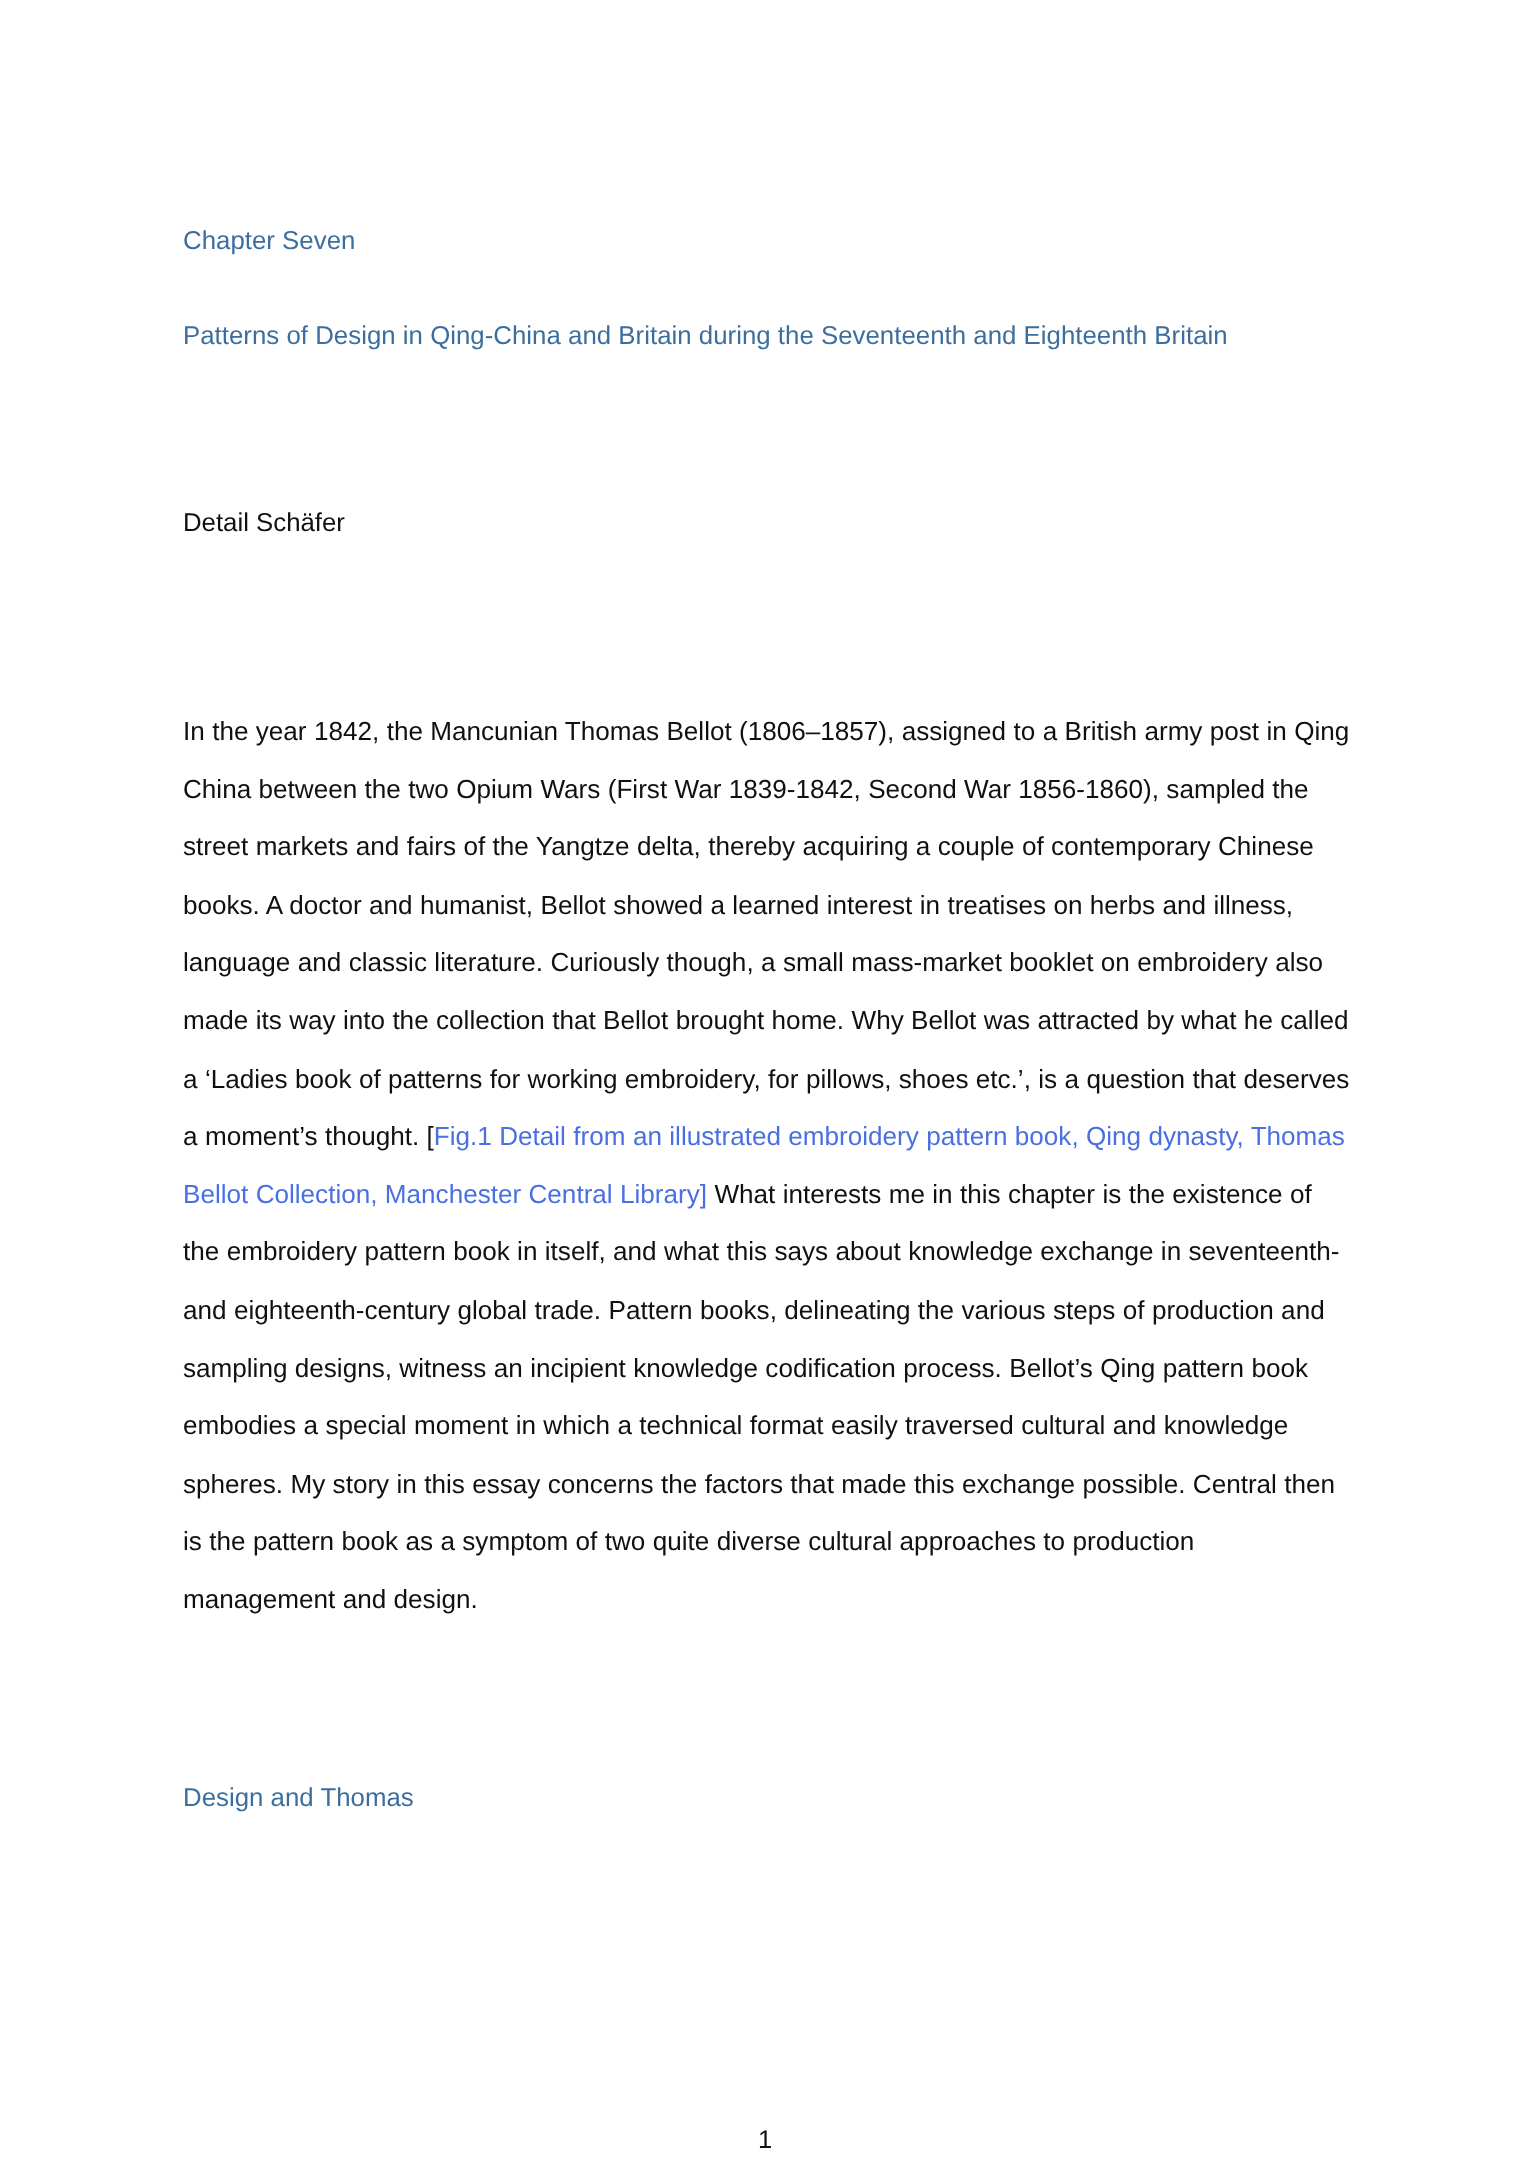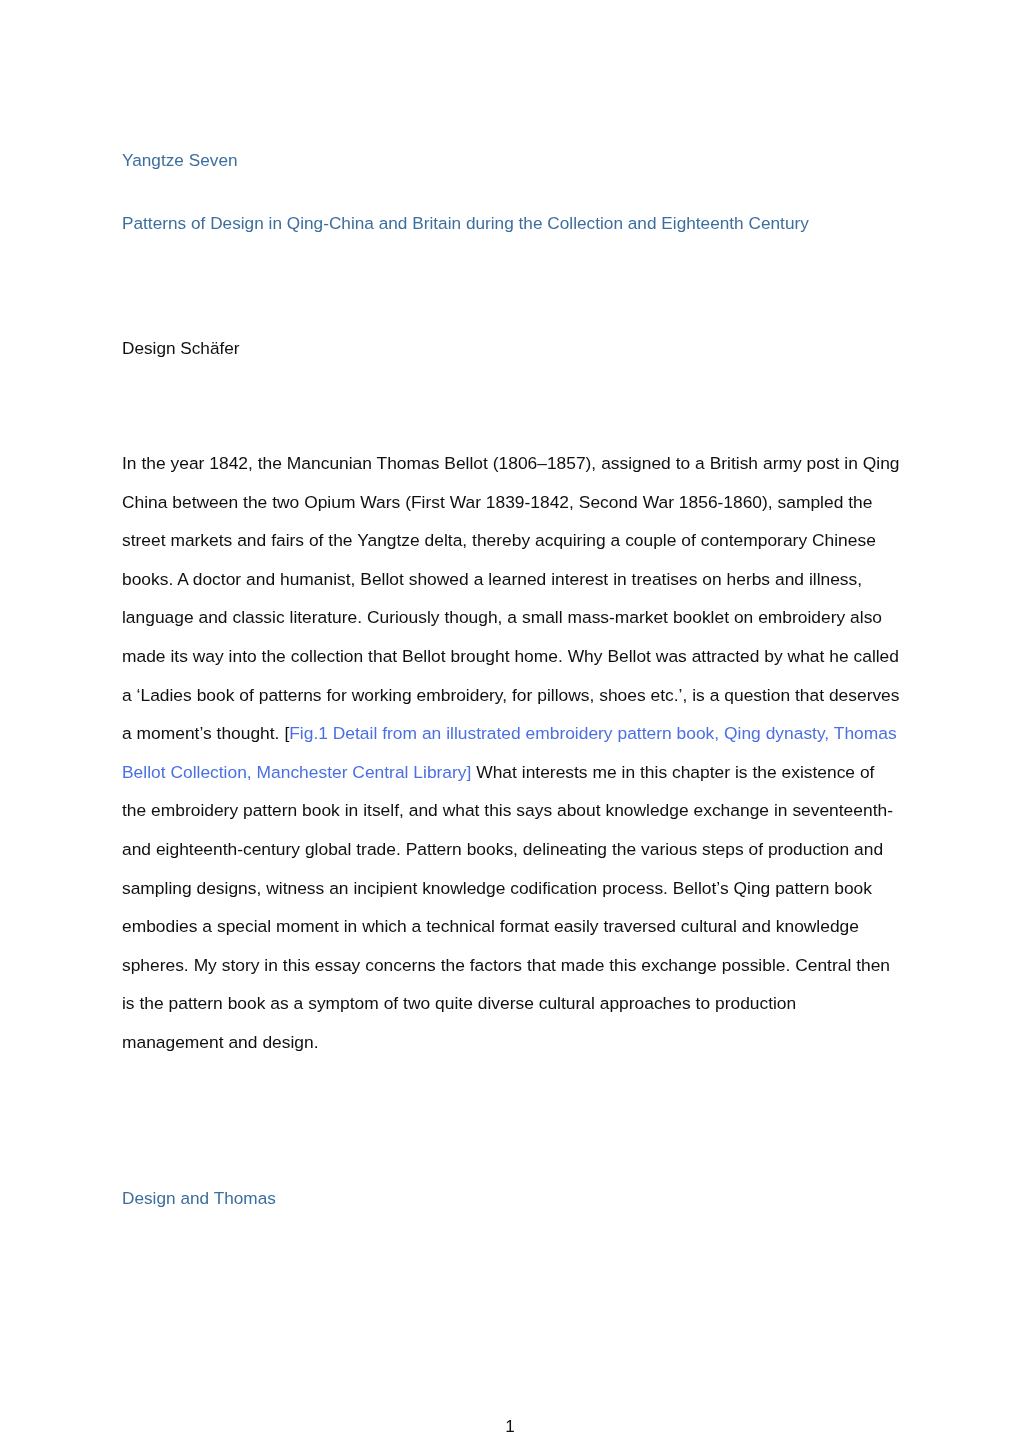--- a/index.html
+++ b/index.html
@@ -46,21 +46,21 @@
     font-size: 17.2px;
     font-weight: normal;
     line-height: 1;
     margin: 0;
     white-space: nowrap;
   }
 
   
   #body-paragraph-row {
     position: absolute;
-    top: 444px;
+    top: 468px;
     left: 0;
     width: 778px;
   }
   .body-text {
     color: #101010;
     font-size: 17.4px;
     line-height: 38.6px;
     text-align: left;
     margin: 0;
     word-spacing: 0.1px;
@@ -83,29 +83,29 @@
     line-height: 1;
   }
 </style>
 </head>
 <body>
 
 <div class="page">
   <div class="content">
 
     <div id="chapter-label-row">
-      <h2 class="heading">Yangtze Seven</h2>
+      <h2 class="heading">Chapter Seven</h2>
     </div>
 
     <div id="chapter-title-row">
-      <h1 class="heading">Patterns of Design in Qing-China and Britain during the Collection and Eighteenth Century</h1>
+      <h1 class="heading">Patterns of Design in Qing-China and Britain during the Seventeenth and Eighteenth Britain</h1>
     </div>
 
     <div id="author-row">
-      <p class="author">Design Schäfer</p>
+      <p class="author">Detail Schäfer</p>
     </div>
 
     <div id="body-paragraph-row">
       <p class="body-text"><span>In the year 1842, the Mancunian Thomas Bellot (1806–1857), assigned to a British army post in Qing China between the two Opium Wars (First War 1839-1842, Second War 1856-1860), sampled the street markets and fairs of the Yangtze delta, thereby acquiring a couple of contemporary Chinese books. A doctor and humanist, Bellot showed a learned interest in treatises on herbs and illness, language and classic literature. Curiously though, a small mass-market booklet on embroidery also made its way into the collection that Bellot brought home. Why Bellot was attracted by what he called a ‘Ladies book of patterns for working embroidery, for pillows, shoes etc.’, is a question that deserves a moment’s thought. [</span><span class="cite-link">Fig.1  Detail from an illustrated embroidery pattern book, Qing dynasty, Thomas Bellot Collection, Manchester Central Library]</span><span> What interests me in this chapter is the existence of the embroidery pattern book in itself, and what this says about knowledge exchange in seventeenth- and eighteenth-century global trade. Pattern books, delineating the various steps of production and sampling designs, witness an incipient knowledge codification process. Bellot’s Qing pattern book embodies a special moment in which a technical format easily traversed cultural and knowledge spheres. My story in this essay concerns the factors that made this exchange possible. Central then is the pattern book as a symptom of two quite diverse cultural approaches to production management and design.</span></p>
     </div>
 
     <div id="section-heading-row">
       <h2 class="heading">Design and Thomas</h2>
     </div>
 

